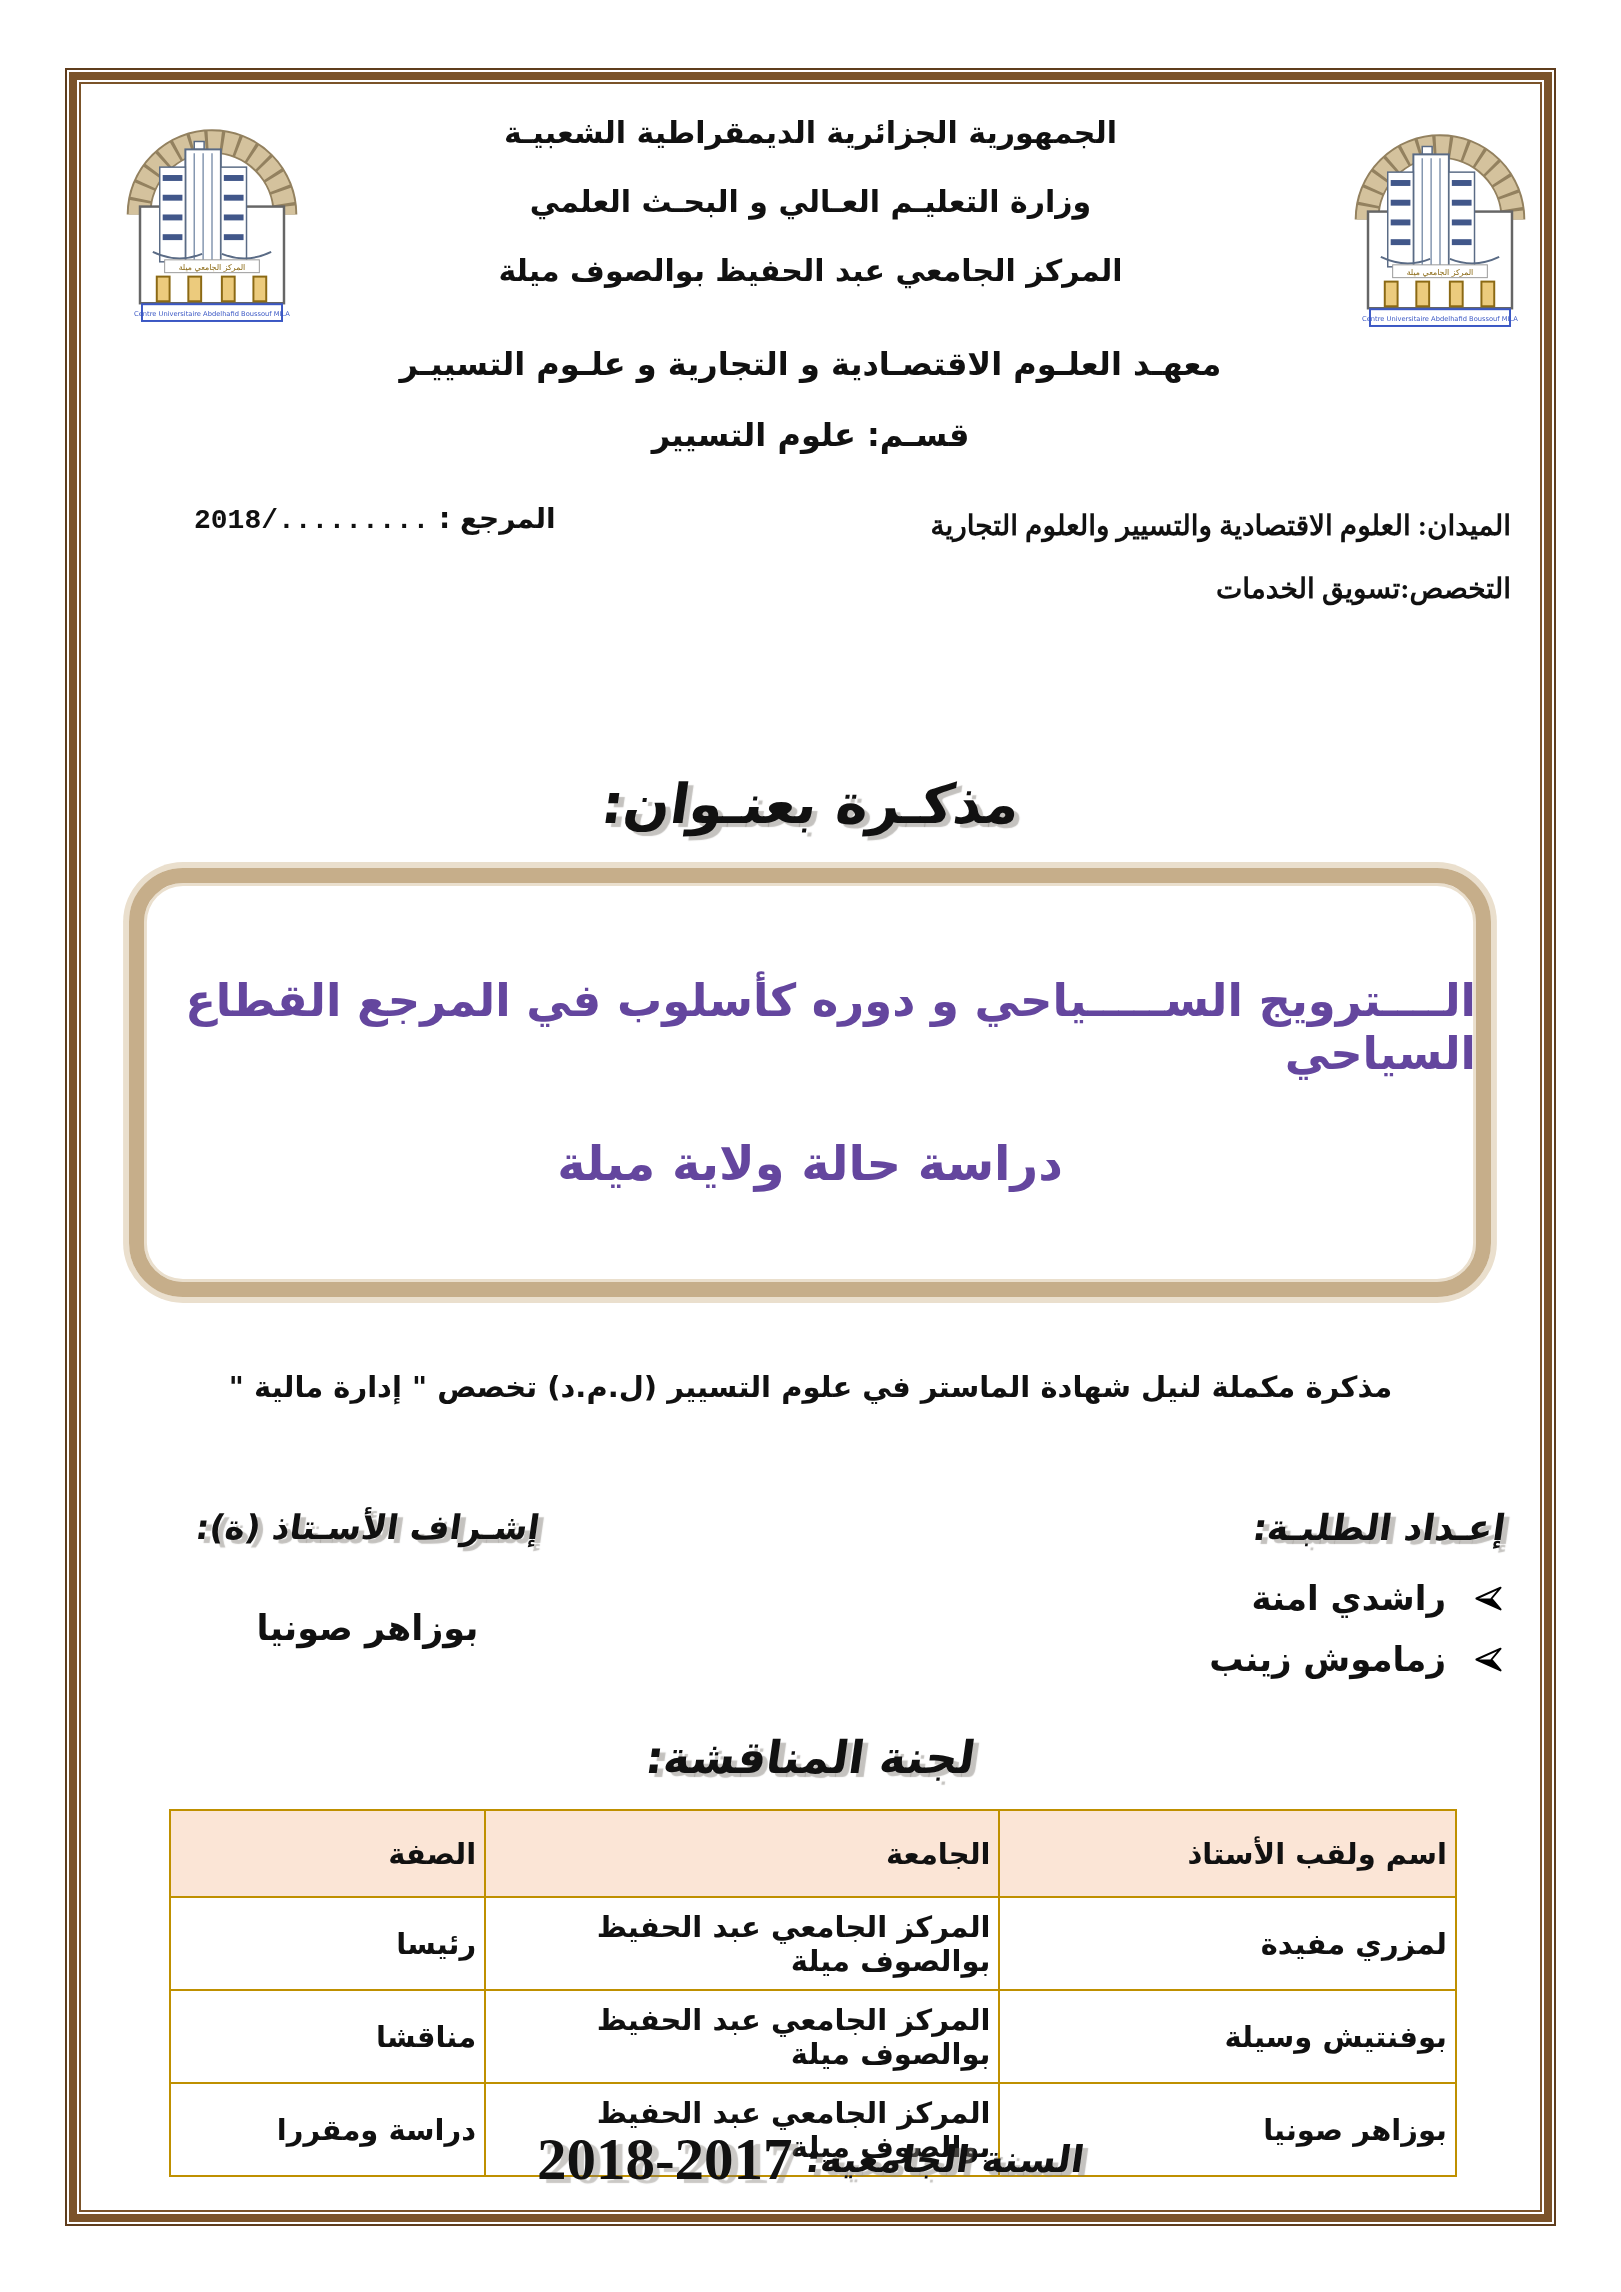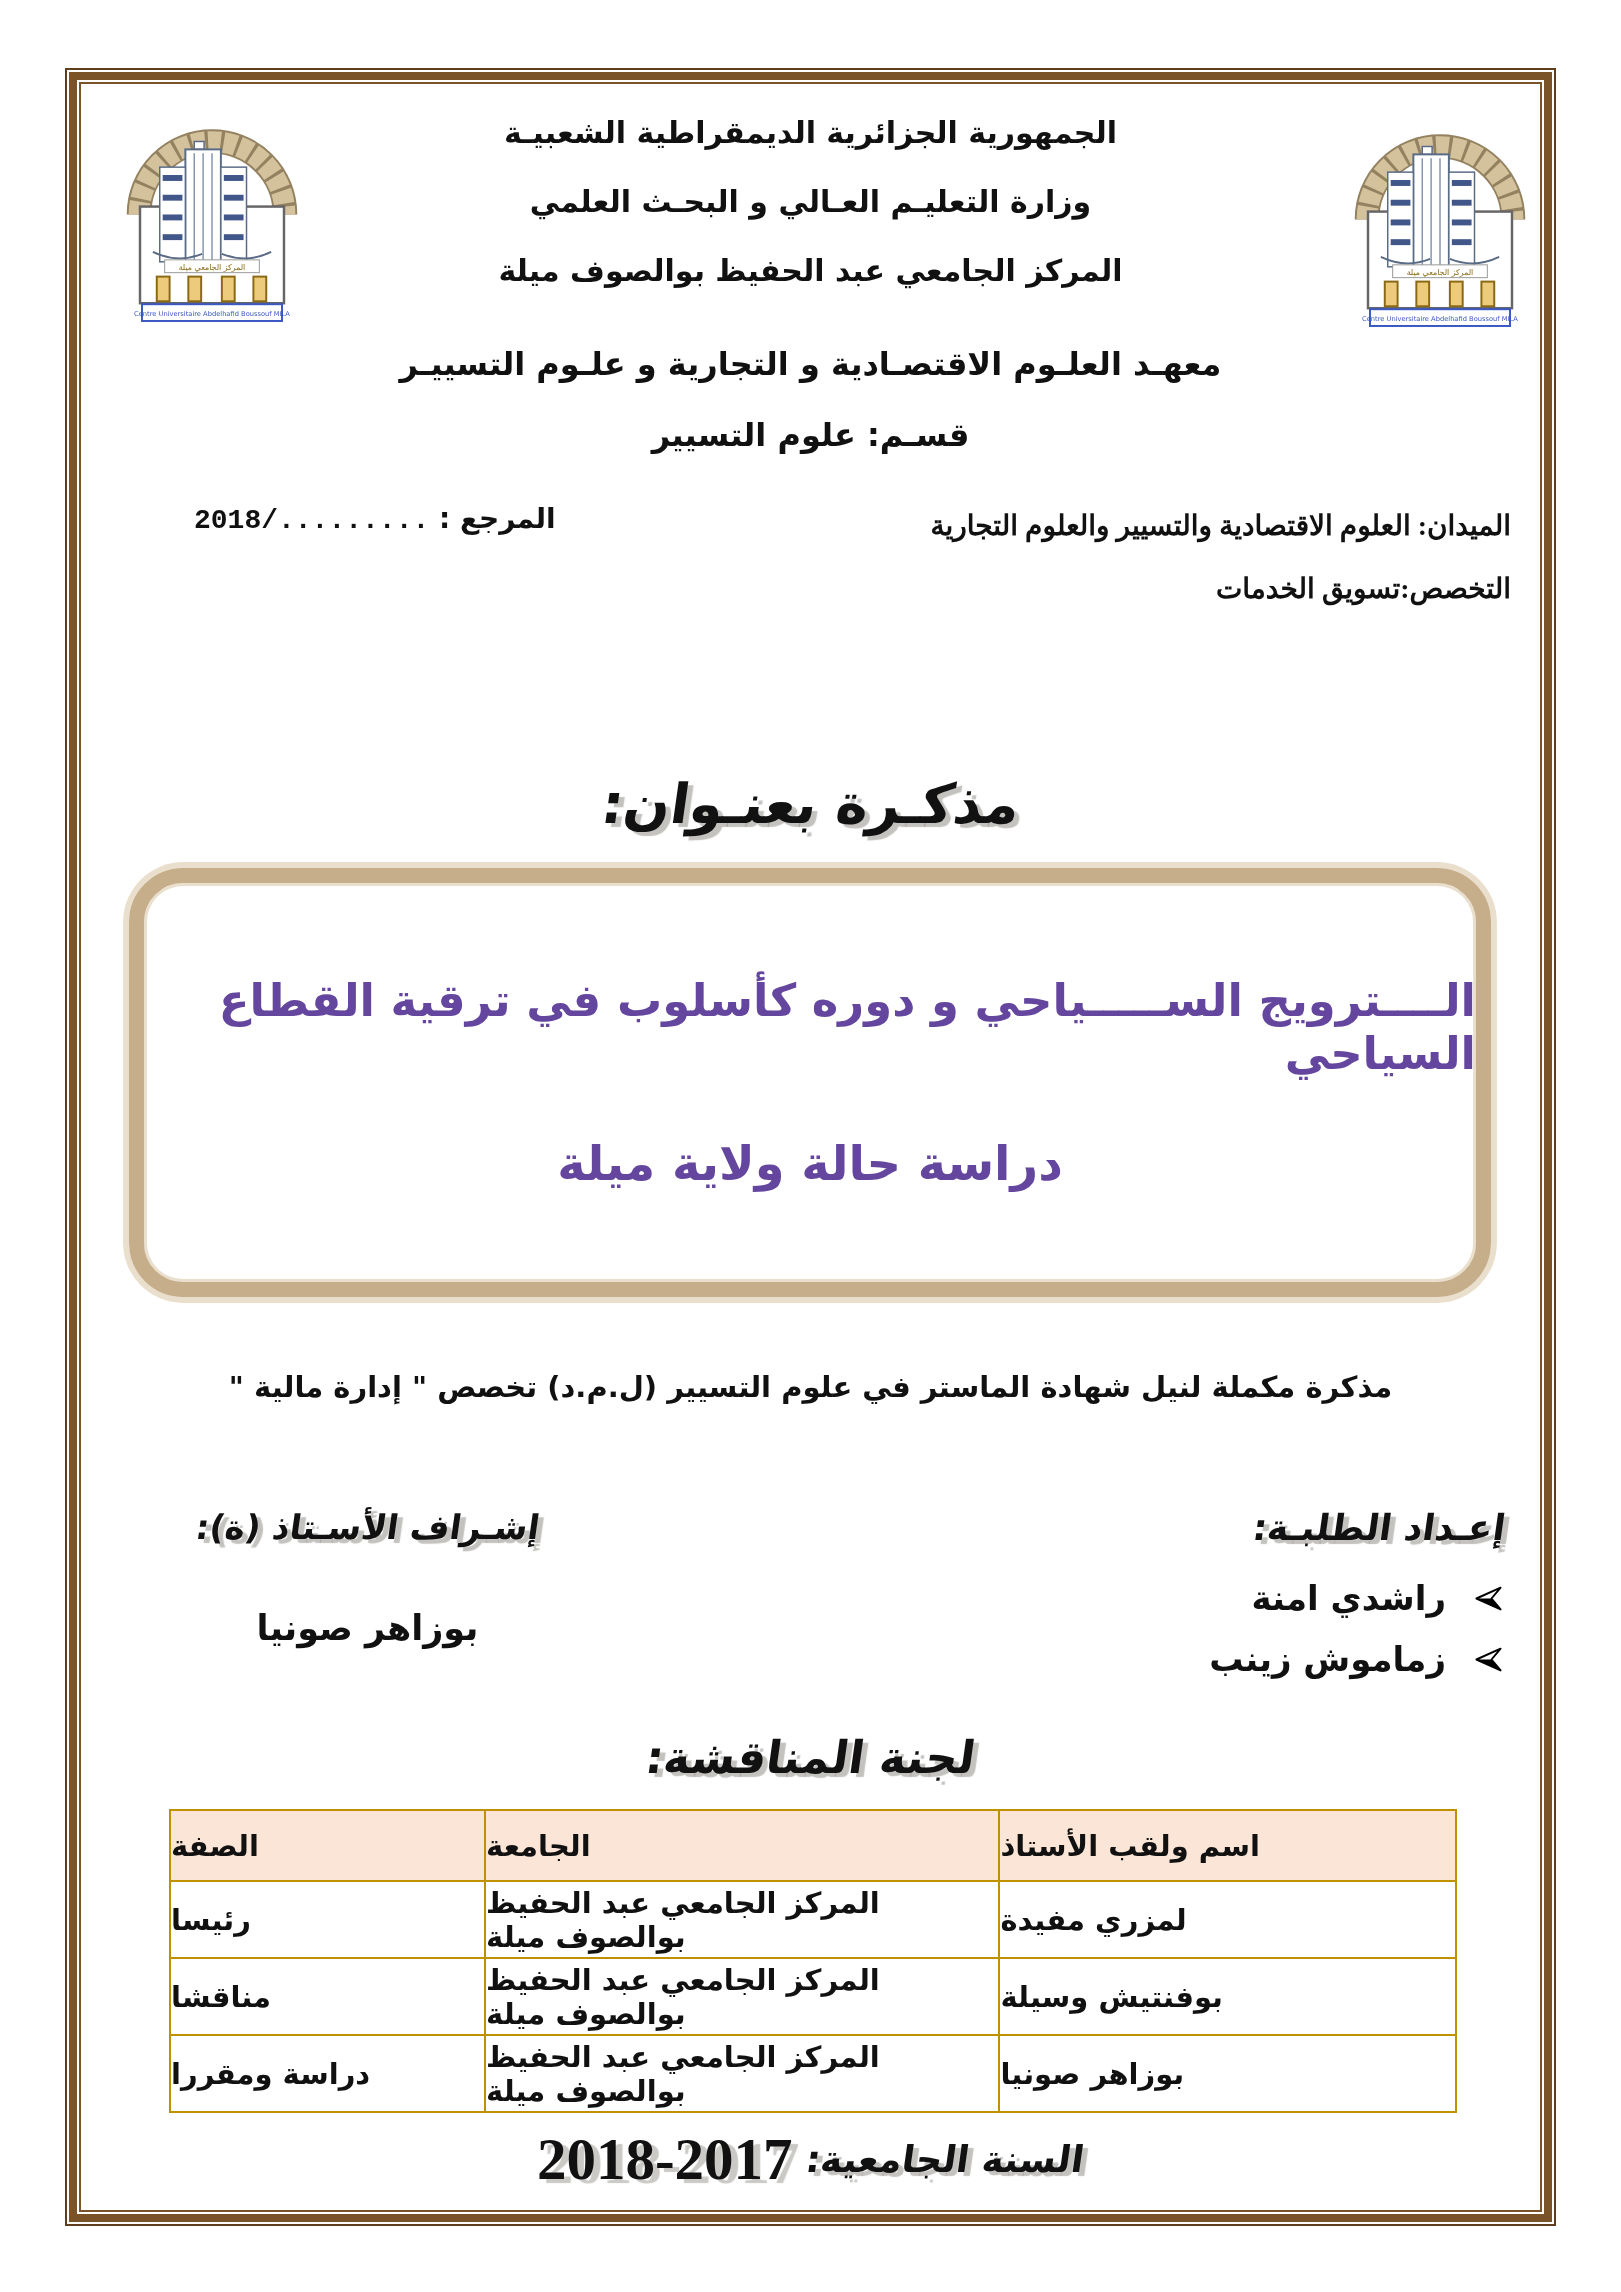--- a/index.html
+++ b/index.html
@@ -49,21 +49,21 @@
   .supervisor{position:absolute;top:1507px;left:157px;width:421px;text-align:center;}
   .supervisor-heading{font-size:34px;font-weight:bold;}
   .supervisor-name{margin-top:61px;font-size:35px;font-weight:bold;}
 
   .committee-heading{position:absolute;top:1731px;left:0;right:0;text-align:center;
                      font-size:45px;font-weight:bold;}
 
   table.committee{position:absolute;top:1809px;left:169px;width:1288px;border-collapse:collapse;
                   direction:rtl;font-size:29px;font-weight:bold;table-layout:fixed;
                   border:2.9px solid #bf9000;}
-  table.committee th, table.committee td{border:2px solid #bf9000;text-align:left;padding:0;}
+  table.committee th, table.committee td{border:2px solid #bf9000;text-align:right;padding:8px;}
   table.committee th{height:69px;background:#fbe5d6;border-bottom-width:2.9px;}
   table.committee td{height:75px;background:#ffffff;border-top-width:2.9px;}
   col.c-name{width:35.5%;} col.c-univ{width:40%;} col.c-role{width:24.5%;}
 
   .footer{position:absolute;top:2125px;left:0;right:0;display:flex;direction:rtl;
           justify-content:center;align-items:center;gap:13.7px;}
   .footer-label{font-size:37px;font-weight:bold;}
   .footer-year{font-family:"Liberation Serif",serif;font-size:59px;font-weight:bold;direction:ltr;
                display:inline-block;text-shadow:6.9px 3.9px 1px rgba(125,120,112,0.4);}
 </style>
@@ -139,21 +139,21 @@
 
   <div class="reference">
     <span>المرجع : </span><span class="num" dir="ltr">2018/.........</span>
   </div>
 
   <div class="memo-heading">
     <span class="script-shadow">مذكـرة بعنـوان:</span>
   </div>
 
   <div class="title-box">
-    <div class="title-line1" style="color:#64469E">الــــترويج الســـــياحي و دوره كأسلوب في ترقية القطاع السياحي</div>
+    <div class="title-line1" style="color:#64469E">الــــترويج الســـــياحي و دوره كأسلوب في المرجع القطاع السياحي</div>
     <div class="title-line2" style="color:#64469E">دراسة حالة ولاية ميلة</div>
   </div>
 
   <div class="note">مذكرة مكملة لنيل شهادة الماستر في علوم التسيير (ل.م.د) تخصص " إدارة مالية "</div>
 
   <div class="students">
     <div class="students-heading">
       <span class="script-shadow">إعـداد الطلبـة:</span>
     </div>
     <div class="student-list">

